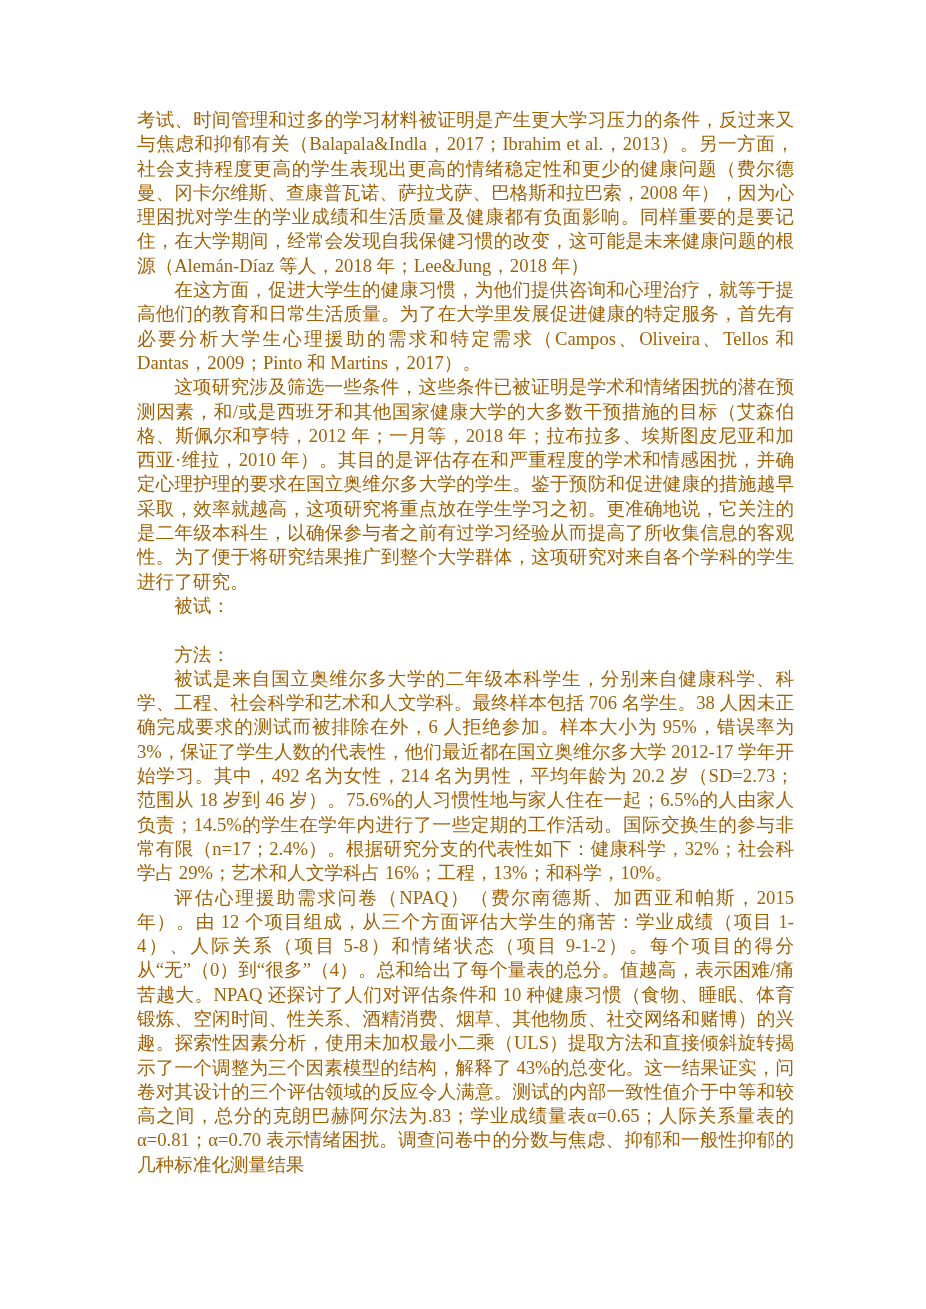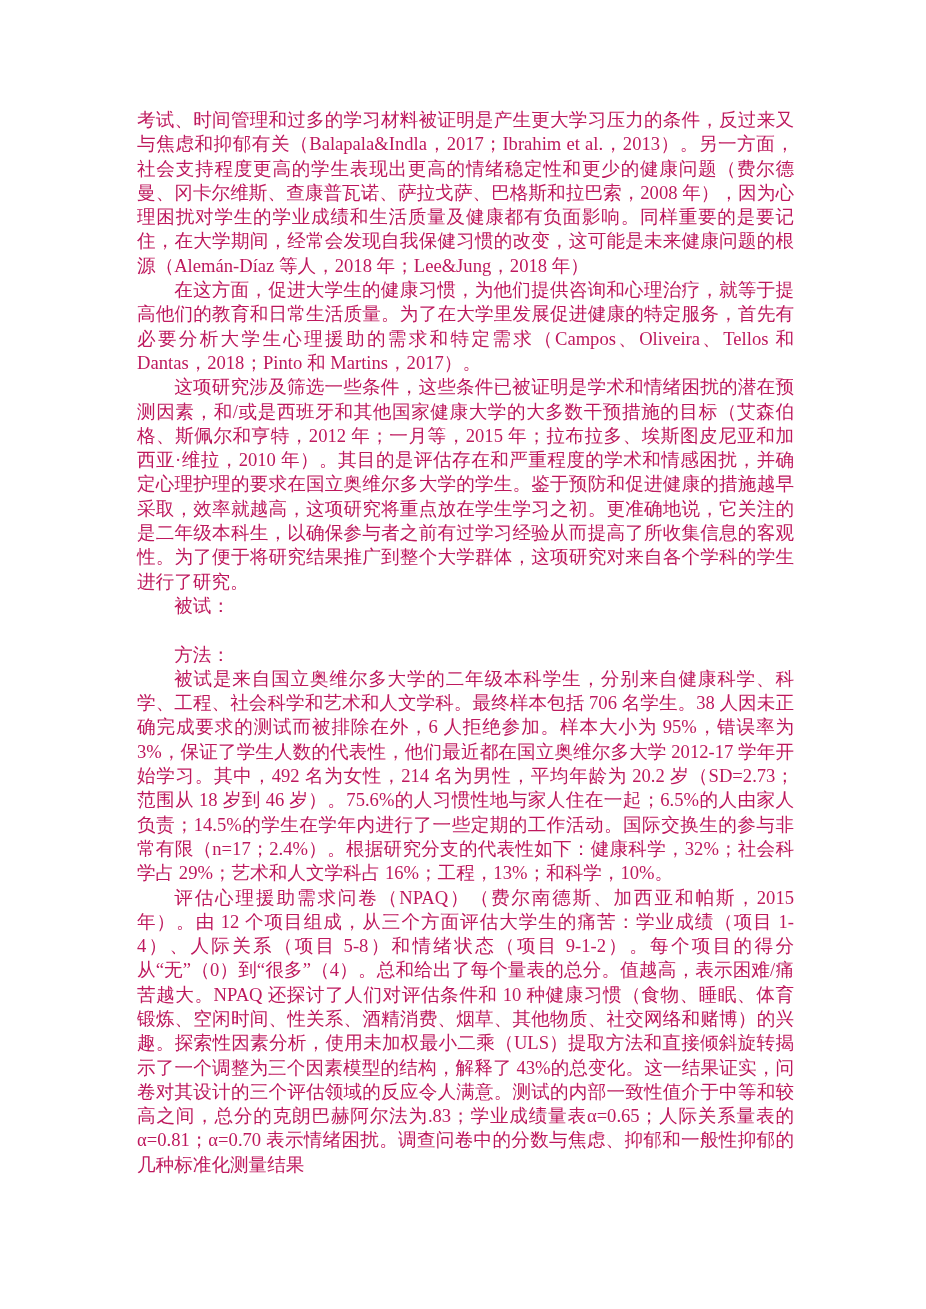--- a/index.html
+++ b/index.html
@@ -15,21 +15,21 @@
     overflow: hidden;
   }
   .content {
     position: absolute;
     left: 137px;
     top: 108px;
     width: 657px;
     font-family: "Liberation Serif", "DejaVu Serif", serif;
     font-size: 18.6px;
     line-height: 24.3px;
-    color: #be185d;
+    color: #a16207;
     text-align: justify;
     text-justify: inter-ideograph;
     letter-spacing: 0px;
   }
   .para {
     margin: 0;
     padding: 0;
   }
   .para.indent {
     text-indent: 2em;
@@ -37,20 +37,20 @@
   .para.gap-before {
     margin-top: 24.3px;
   }
 </style>
 </head>
 <body>
 
 <div class="page">
   <div class="content">
     <p class="para">考试、时间管理和过多的学习材料被证明是产生更大学习压力的条件，反过来又与焦虑和抑郁有关（Balapala&amp;Indla，2017；Ibrahim et al.，2013）。另一方面，社会支持程度更高的学生表现出更高的情绪稳定性和更少的健康问题（费尔德曼、冈卡尔维斯、查康普瓦诺、萨拉戈萨、巴格斯和拉巴索，2008 年），因为心理困扰对学生的学业成绩和生活质量及健康都有负面影响。同样重要的是要记住，在大学期间，经常会发现自我保健习惯的改变，这可能是未来健康问题的根源（Alemán-Díaz 等人，2018 年；Lee&amp;Jung，2018 年）</p>
-    <p class="para indent">在这方面，促进大学生的健康习惯，为他们提供咨询和心理治疗，就等于提高他们的教育和日常生活质量。为了在大学里发展促进健康的特定服务，首先有必要分析大学生心理援助的需求和特定需求（Campos、Oliveira、Tellos 和 Dantas，2018；Pinto 和 Martins，2017）。</p>
-    <p class="para indent">这项研究涉及筛选一些条件，这些条件已被证明是学术和情绪困扰的潜在预测因素，和/或是西班牙和其他国家健康大学的大多数干预措施的目标（艾森伯格、斯佩尔和亨特，2012 年；一月等，2015 年；拉布拉多、埃斯图皮尼亚和加西亚·维拉，2010 年）。其目的是评估存在和严重程度的学术和情感困扰，并确定心理护理的要求在国立奥维尔多大学的学生。鉴于预防和促进健康的措施越早采取，效率就越高，这项研究将重点放在学生学习之初。更准确地说，它关注的是二年级本科生，以确保参与者之前有过学习经验从而提高了所收集信息的客观性。为了便于将研究结果推广到整个大学群体，这项研究对来自各个学科的学生进行了研究。</p>
+    <p class="para indent">在这方面，促进大学生的健康习惯，为他们提供咨询和心理治疗，就等于提高他们的教育和日常生活质量。为了在大学里发展促进健康的特定服务，首先有必要分析大学生心理援助的需求和特定需求（Campos、Oliveira、Tellos 和 Dantas，2009；Pinto 和 Martins，2017）。</p>
+    <p class="para indent">这项研究涉及筛选一些条件，这些条件已被证明是学术和情绪困扰的潜在预测因素，和/或是西班牙和其他国家健康大学的大多数干预措施的目标（艾森伯格、斯佩尔和亨特，2012 年；一月等，2018 年；拉布拉多、埃斯图皮尼亚和加西亚·维拉，2010 年）。其目的是评估存在和严重程度的学术和情感困扰，并确定心理护理的要求在国立奥维尔多大学的学生。鉴于预防和促进健康的措施越早采取，效率就越高，这项研究将重点放在学生学习之初。更准确地说，它关注的是二年级本科生，以确保参与者之前有过学习经验从而提高了所收集信息的客观性。为了便于将研究结果推广到整个大学群体，这项研究对来自各个学科的学生进行了研究。</p>
     <p class="para indent">被试：</p>
     <p class="para indent gap-before">方法：</p>
     <p class="para indent">被试是来自国立奥维尔多大学的二年级本科学生，分别来自健康科学、科学、工程、社会科学和艺术和人文学科。最终样本包括 706 名学生。38 人因未正确完成要求的测试而被排除在外，6 人拒绝参加。样本大小为 95%，错误率为 3%，保证了学生人数的代表性，他们最近都在国立奥维尔多大学 2012-17 学年开始学习。其中，492 名为女性，214 名为男性，平均年龄为 20.2 岁（SD=2.73；范围从 18 岁到 46 岁）。75.6%的人习惯性地与家人住在一起；6.5%的人由家人负责；14.5%的学生在学年内进行了一些定期的工作活动。国际交换生的参与非常有限（n=17；2.4%）。根据研究分支的代表性如下：健康科学，32%；社会科学占 29%；艺术和人文学科占 16%；工程，13%；和科学，10%。</p>
     <p class="para indent">评估心理援助需求问卷（NPAQ）（费尔南德斯、加西亚和帕斯，2015 年）。由 12 个项目组成，从三个方面评估大学生的痛苦：学业成绩（项目 1-4）、人际关系（项目 5-8）和情绪状态（项目 9-1-2）。每个项目的得分从“无”（0）到“很多”（4）。总和给出了每个量表的总分。值越高，表示困难/痛苦越大。NPAQ 还探讨了人们对评估条件和 10 种健康习惯（食物、睡眠、体育锻炼、空闲时间、性关系、酒精消费、烟草、其他物质、社交网络和赌博）的兴趣。探索性因素分析，使用未加权最小二乘（ULS）提取方法和直接倾斜旋转揭示了一个调整为三个因素模型的结构，解释了 43%的总变化。这一结果证实，问卷对其设计的三个评估领域的反应令人满意。测试的内部一致性值介于中等和较高之间，总分的克朗巴赫阿尔法为.83；学业成绩量表α=0.65；人际关系量表的α=0.81；α=0.70 表示情绪困扰。调查问卷中的分数与焦虑、抑郁和一般性抑郁的几种标准化测量结果</p>
   </div>
 </div>
 
 </body></html>

